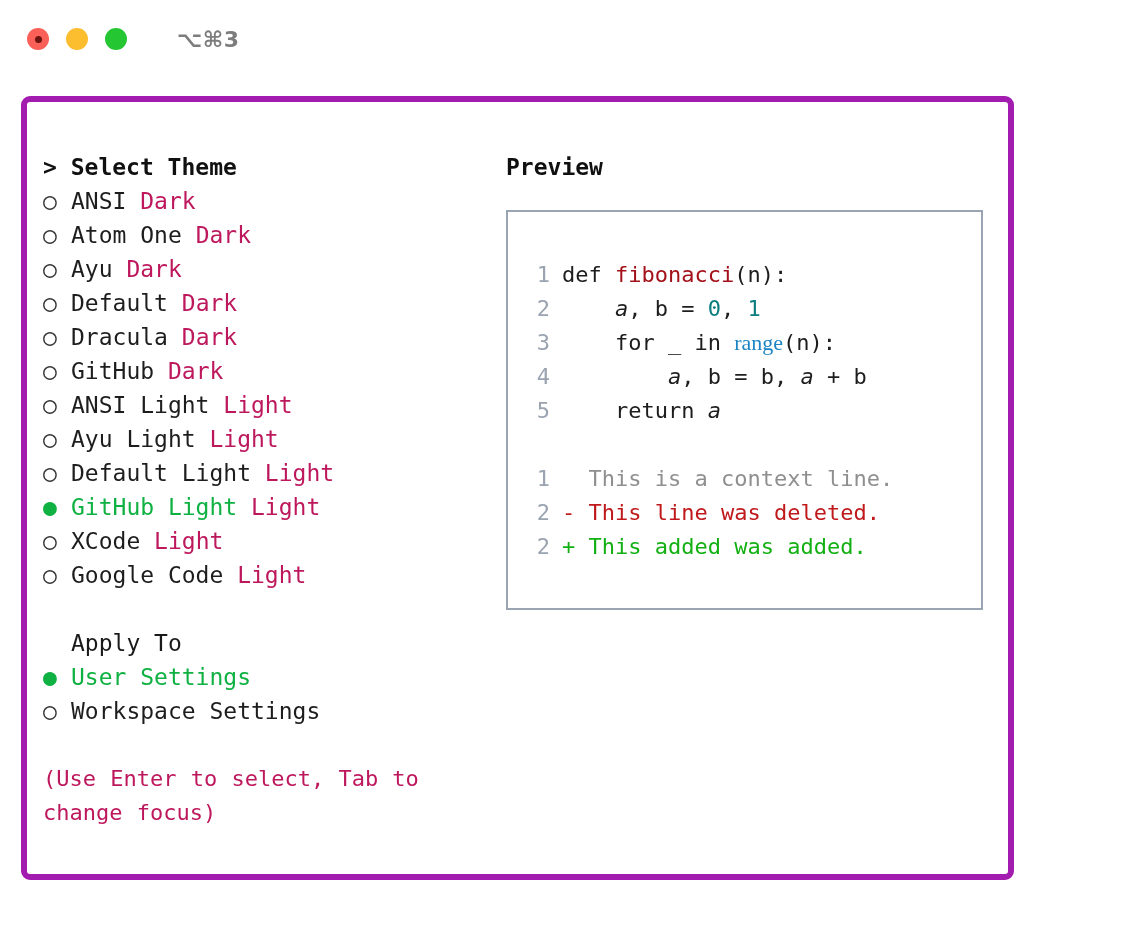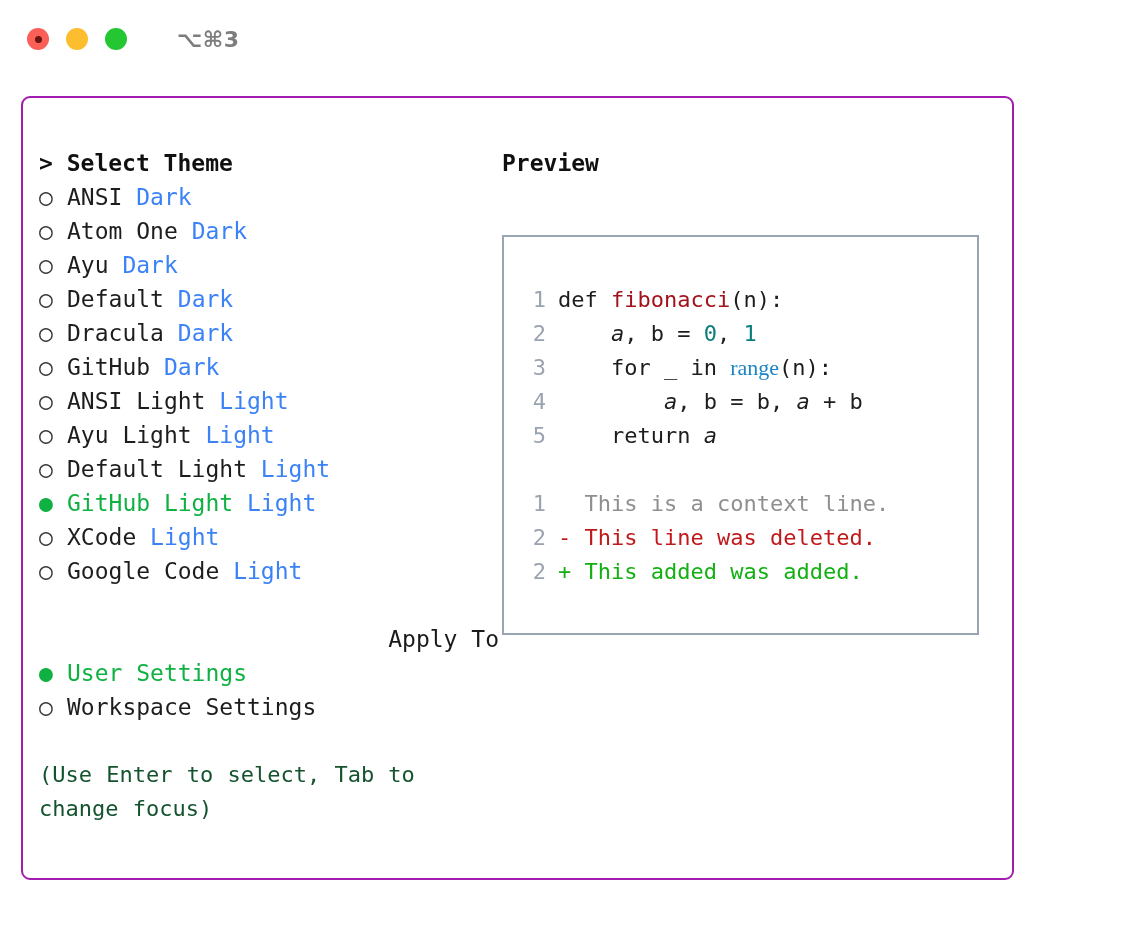--- a/index.html
+++ b/index.html
@@ -69,21 +69,21 @@
     font-family: "DejaVu Sans", "Liberation Sans", sans-serif;
   }
 
   
   .panel {
     position: absolute;
     left: 21px;
     top: 96px;
     width: 993px;
     height: 784px;
-    border: 2px solid #a21caf;
+    border: 6px solid #a21caf;
     border-radius: 9px;
     background: #ffffff;
   }
 
   .columns {
     position: absolute;
     left: 0; top: 0;
     width: 100%;
     height: 100%;
   }
@@ -103,46 +103,45 @@
     font-weight: bold;
     white-space: pre;
   }
 
   .sub-header {
     font-size: 23px;
     line-height: 34px;
     color: #1a1a1a;
     white-space: pre;
     padding-left: 28px;
-    text-align: right;
   }
 
   .opt {
     font-size: 23px;
     line-height: 34px;
     white-space: pre;
     color: #1d1d1d;
     display: block;
   }
   .opt .marker {
     display: inline-block;
     width: 28px;
     color: #3a3a3a;
   }
   .opt .name { color: #1d1d1d; }
-  .opt .variant { color: #3b82f6; }
+  .opt .variant { color: #be185d; }
 
   .opt.selected .marker,
   .opt.selected .name { color: #0fb142; }
   .spacer-md { height: 34px; }
 
   .hint {
     font-size: 22px;
     line-height: 34px;
-    color: #14532d;
+    color: #be185d;
     width: 420px;
     white-space: normal;
     word-spacing: 1px;
   }
 
   
   .right-col {
     position: absolute;
     left: 479px;
     top: 48px;
@@ -150,21 +149,21 @@
   }
 
   .preview-title {
     font-size: 23px;
     line-height: 34px;
     color: #101010;
     font-weight: bold;
   }
 
   .preview-box {
-    margin-top: 55px;
+    margin-top: 26px;
     width: 477px;
     height: 400px;
     border: 2px solid #9aa5b4;
     background: #ffffff;
     padding: 46px 0 0 18px;
   }
 
   .code-line {
     font-size: 22px;
     line-height: 34px;

